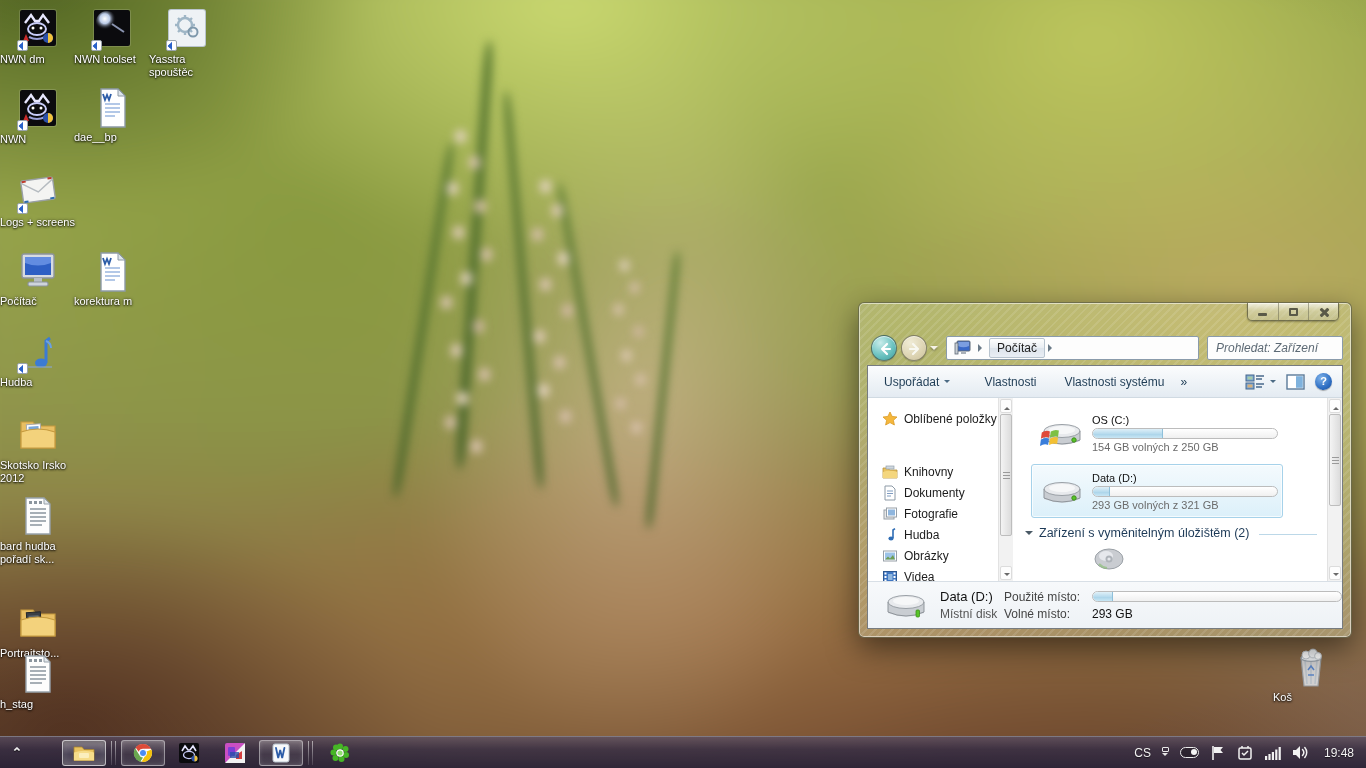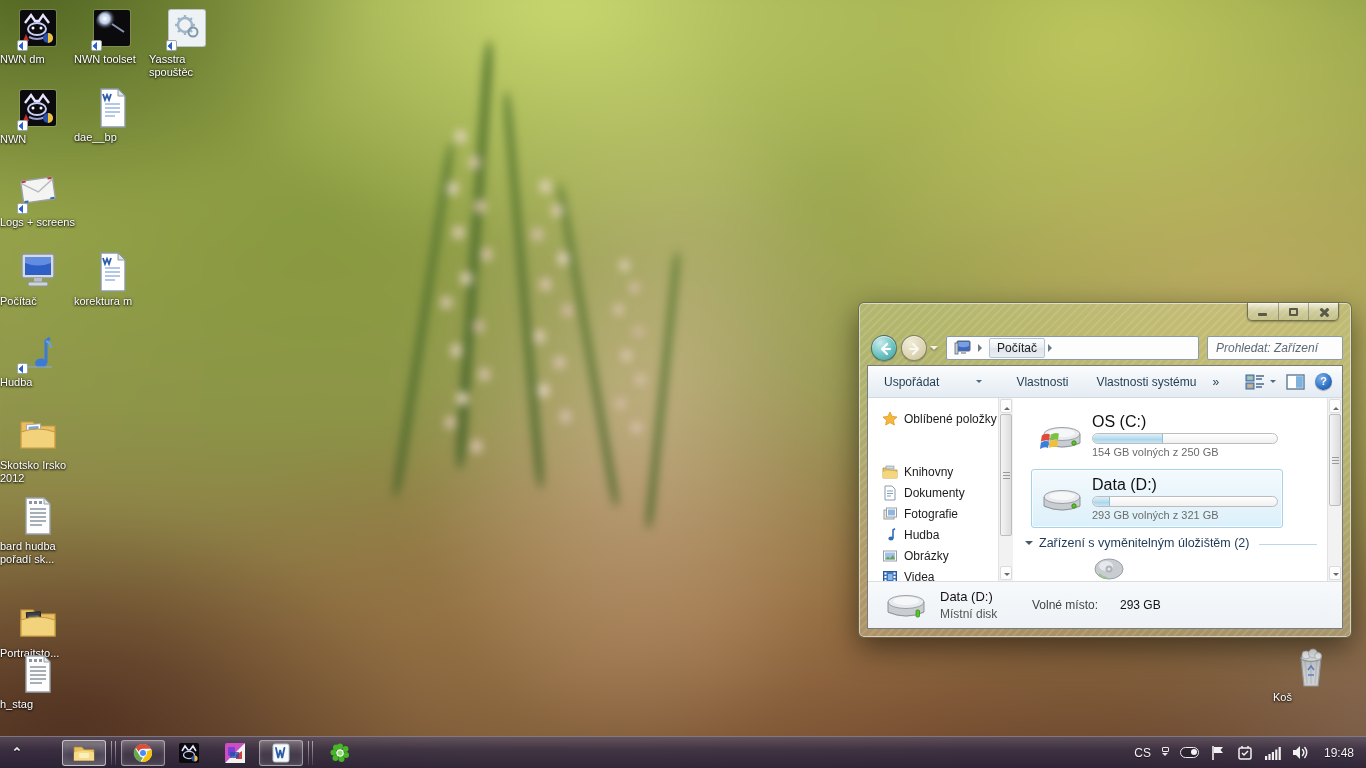--- a/index.html
+++ b/index.html
@@ -79,21 +79,21 @@
   .crumb-btn { height:20px; padding:0 7px; display:flex; align-items:center; border:1px solid #b8c4cf;
     border-radius:2px; background:linear-gradient(180deg,#fefefe,#e8edf2 50%,#dde4ec 51%,#e9eef4); }
   .searchbox { margin-left:8px; flex:1; height:24px; background:#fdfdfd; border:1px solid #8a9bab;
     border-radius:2px; display:flex; align-items:center; padding:0 8px; }
   .searchbox .ph { font-size:12px; font-style:italic; color:#5d6a75; }
 
   .client { position:absolute; left:8px; top:62px; right:8px; bottom:8px; background:#fff;
     border:1px solid #767b80; display:flex; flex-direction:column; }
   .cmdbar { height:32px; background:linear-gradient(180deg,#fbfcfd,#eef3f7 55%,#e4ebf2);
     border-bottom:1px solid #d0dae2; display:flex; align-items:center; font-size:12px; color:#1e3c55; }
-  .cmditem { padding:0 10px; height:22px; display:flex; align-items:center; border-radius:2px; white-space:nowrap;gap:32px; }
+  .cmditem { padding:0 10px; height:22px; display:flex; align-items:center; border-radius:2px; white-space:nowrap; }
   .cmd-drop { margin-left:5px; border:3px solid transparent; border-top-color:#4c6b84; margin-top:3px; }
   .cmdbar .spacer { flex:1; }
   .viewsbtn { display:flex; align-items:center; margin-right:10px; }
   .helpbtn { width:17px; height:17px; border-radius:50%; margin-right:10px;
     background:radial-gradient(circle at 35% 30%, #7db1e8, #2f6fc4 60%, #1d4e96);
     color:#fff; font-size:11px; font-weight:bold; text-align:center; line-height:17px;
     box-shadow:0 1px 1px rgba(0,0,0,.3); }
 
   .content { flex:1; display:flex; min-height:0; }
   .navpane { width:130px; padding-top:10px; font-size:12px; color:#1c1c1c; }
@@ -115,21 +115,21 @@
 
   .mainpane { flex:1; position:relative; padding:8px 4px 0 10px; overflow:hidden; }
   .grouphdr { display:flex; align-items:center; font-size:12.5px; color:#1d3a57; margin:6px 0 4px; }
   .grouphdr .tri { border:4px solid transparent; border-top-color:#4a5a66; margin:3px 6px 0 2px; }
   .grouphdr .rule { flex:1; height:1px; background:#bcd8e8; margin:2px 6px 0 10px; }
   .drive { display:flex; align-items:center; width:252px; padding:6px 4px; border:1px solid transparent; border-radius:3px; }
   .drive.selected { background:linear-gradient(180deg,#f4fafd,#dcf0fa); border-color:#a6d2ea;
     box-shadow:inset 0 0 0 1px rgba(255,255,255,.7); }
   .drive .dart { width:52px; height:40px; flex:0 0 52px; position:relative; }
   .drive .dinfo { flex:1; padding-left:4px; }
-  .drive .dname { font-size:16px; color:#111; margin-bottom:2px; }
+  .drive .dname { font-size:11px; color:#111; margin-bottom:2px; }
   .capbar { width:186px; height:11px; border:1px solid #bcbcbc; border-radius:6px;
     background:linear-gradient(180deg,#fff,#f0f0f0); position:relative; overflow:hidden; }
   .capfill { height:100%; border-radius:6px 0 0 6px;
     background:linear-gradient(180deg,#dff0f8,#b9dcee 50%,#a7d2e8 51%,#c8e6f4); border-right:1px solid #8fc0da; }
   .freetext { font-size:11px; color:#6b6b6b; margin-top:2px; }
   .cdrow { height:26px; position:relative; }
 
   .detailspane { height:47px; background:linear-gradient(180deg,#f7f9fb,#eef2f6);
     border-top:1px solid #d8dfe6; display:flex; align-items:center; font-size:12px; }
   .dp-icon { width:52px; height:38px; margin:0 8px 0 12px; position:relative; }
@@ -646,20 +646,26 @@
           <ellipse cx="26" cy="15" rx="13" ry="4" fill="#f6f7f8"></ellipse>
           <rect x="36" y="24" width="3.5" height="7" rx="1" fill="#58c428" stroke="#3f8f1c" stroke-width=".8"></rect>
         </svg>
       </div>
       <div class="dp-col1">
         <div class="dp-name">Data (D:)</div>
         <div class="dp-kind">Místní disk</div>
       </div>
       <div class="dp-col2">
         <div class="dp-row">
+          <span class="lab">Použité místo:</span>
+          <div class="dp-bar">
+            <div class="capfill" style="width: 8%;"></div>
+          </div>
+        </div>
+        <div class="dp-row">
           <span class="lab">Volné místo:</span>
           <span class="dp-val">293 GB</span>
         </div>
       </div>
     </div>
   </div>
 </div>
 
 <div class="taskbar">
   <div class="tb-chevron">⌃</div>

